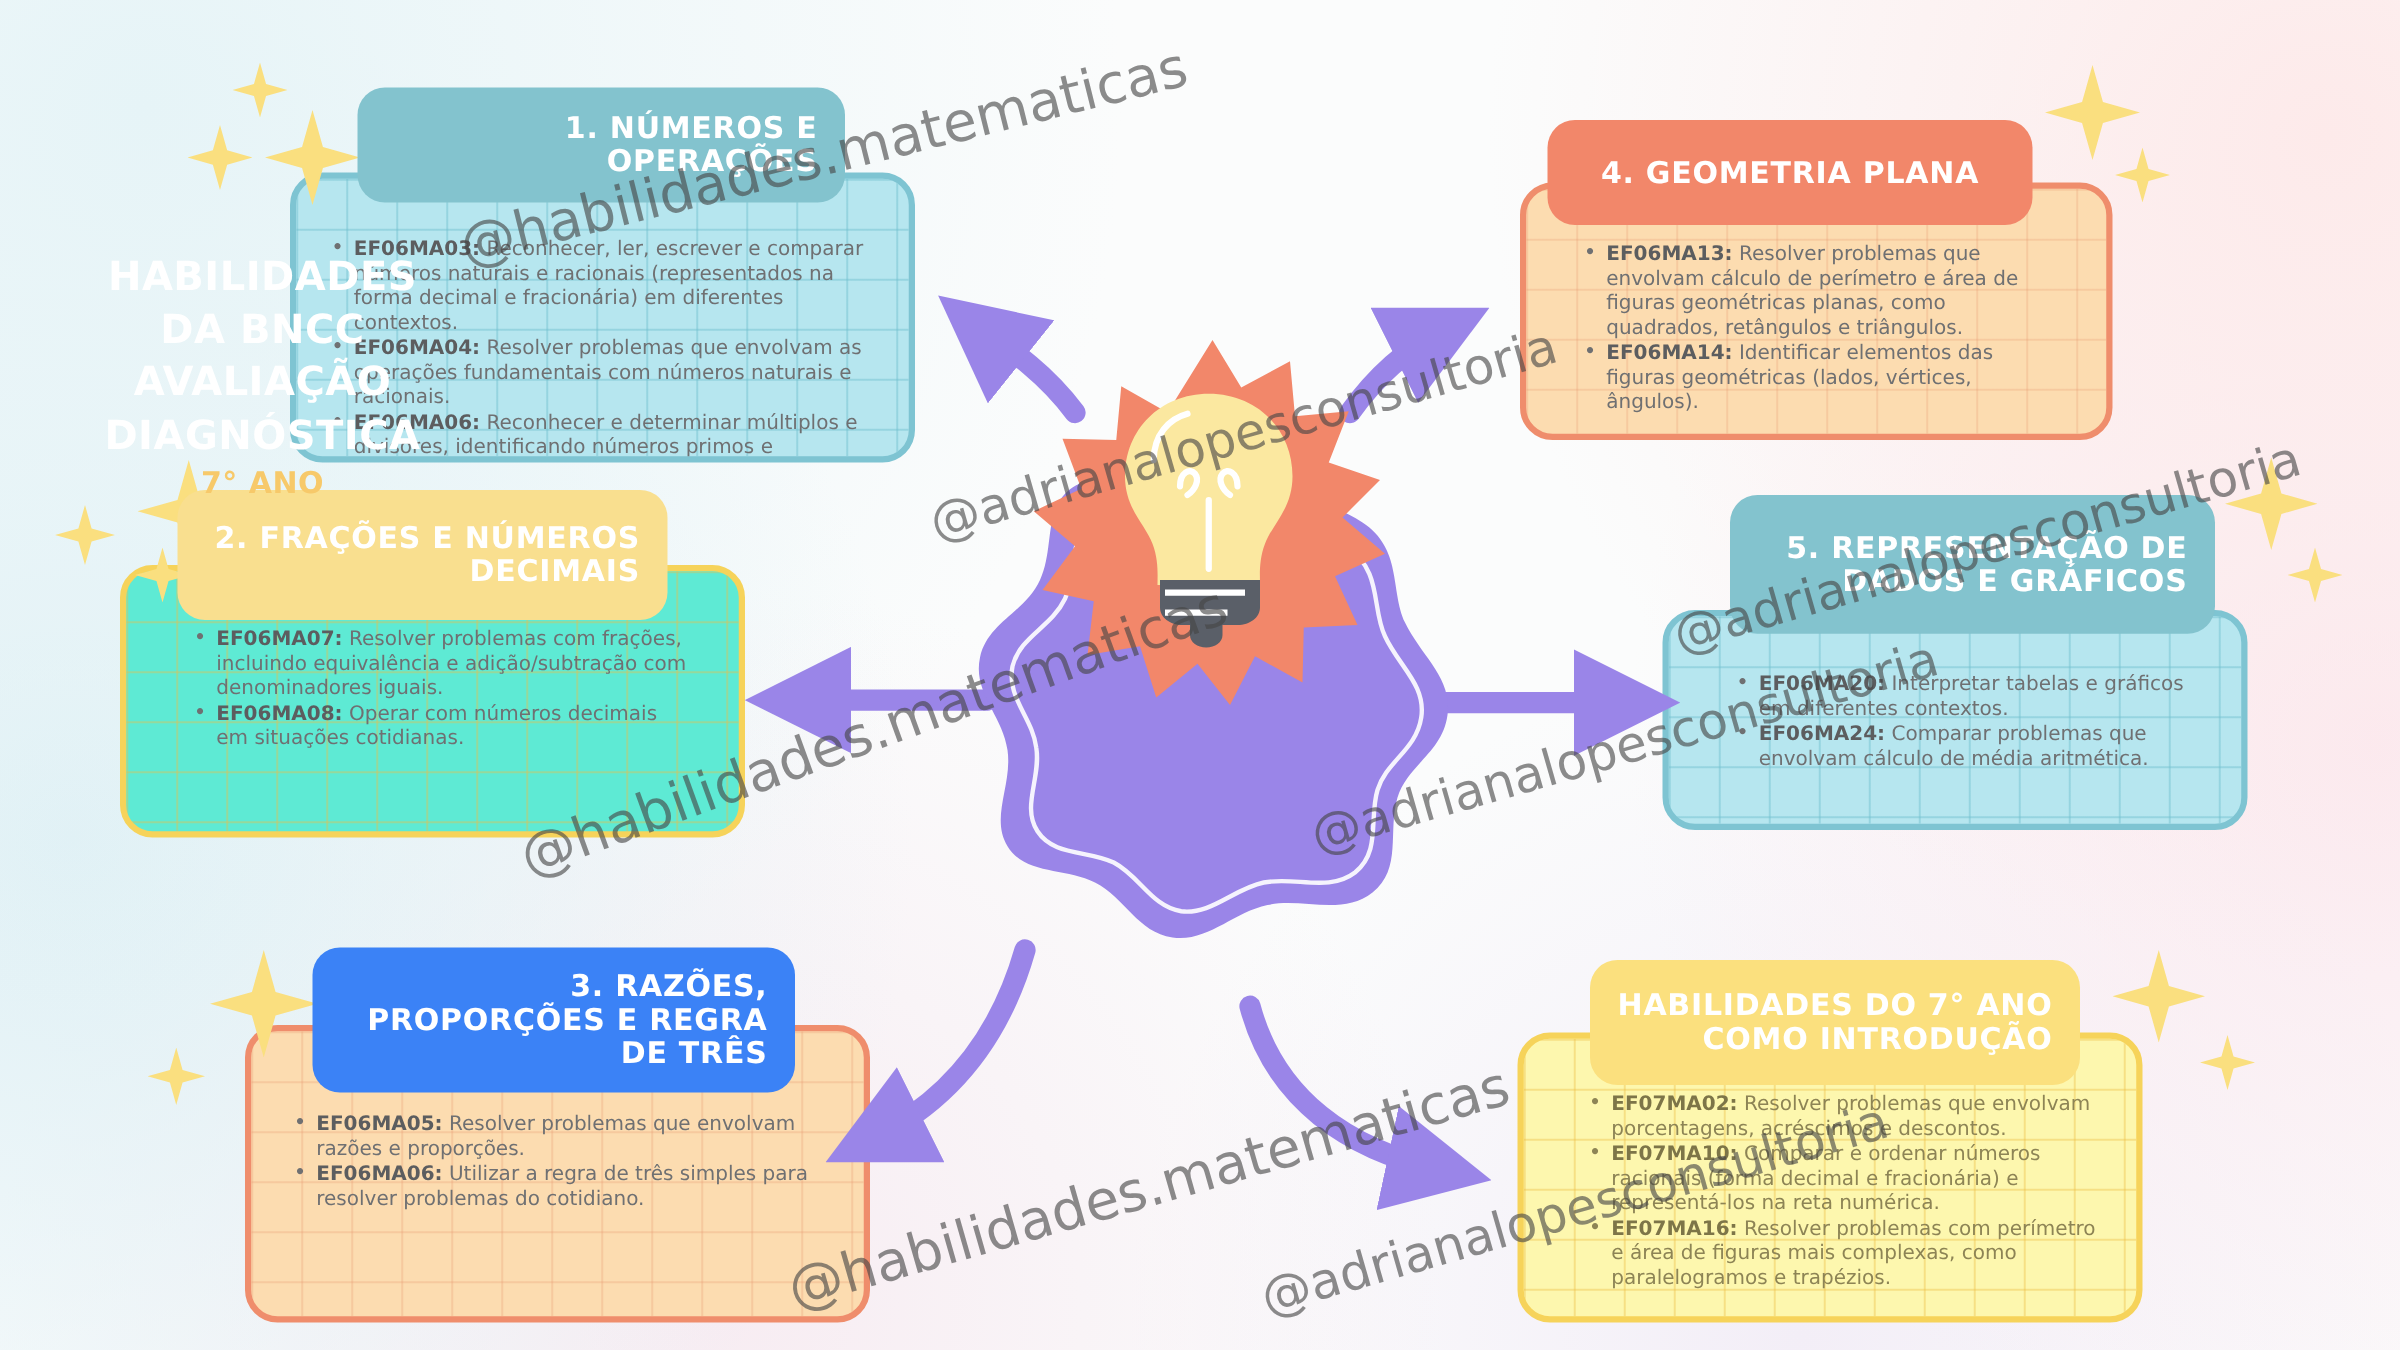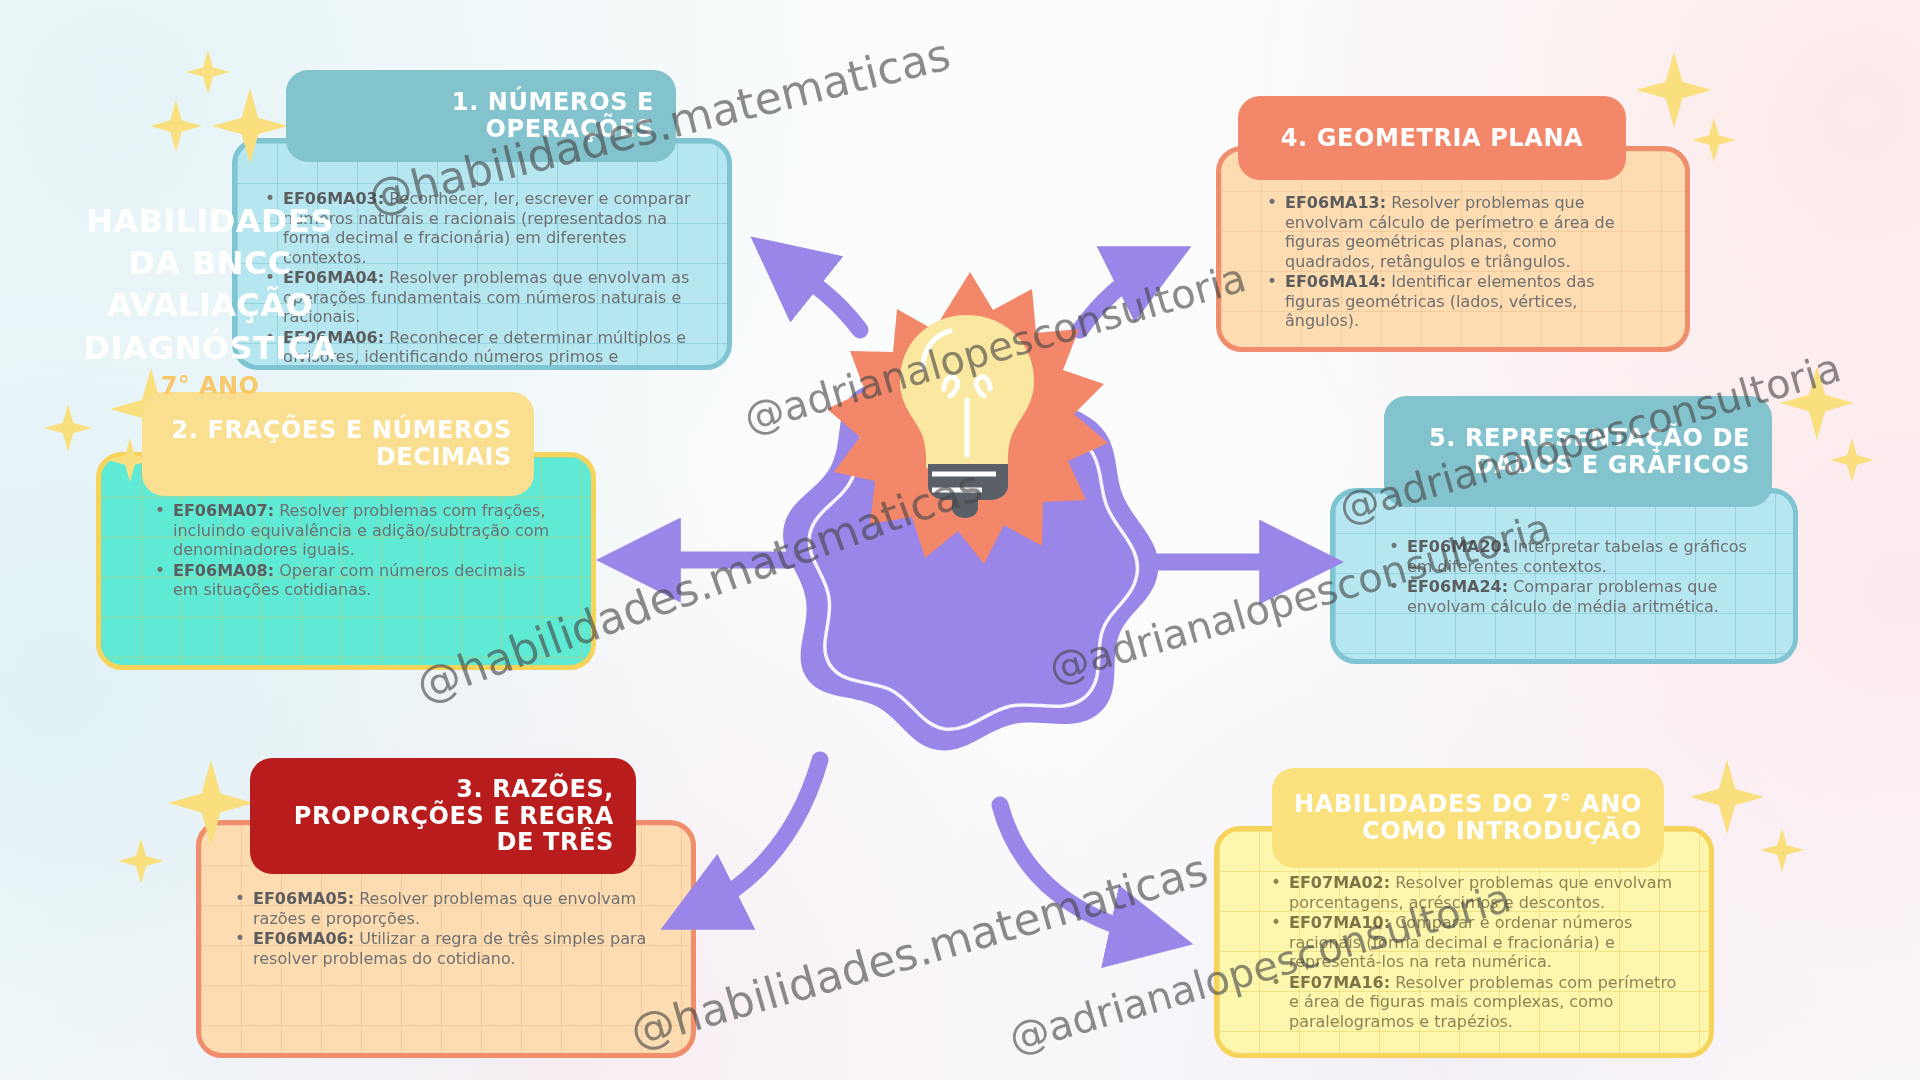--- a/index.html
+++ b/index.html
@@ -81,21 +81,21 @@
       linear-gradient(to right, rgba(235,190,70,.4) 1.5px, transparent 1.5px),
       linear-gradient(to bottom, rgba(235,190,70,.4) 1.5px, transparent 1.5px); }
   #pill2 { left: 142px; top: 392px; width: 392px; height: 104px; background: #f9df8f; }
 
   
   #card3 { left: 196px; top: 820px; width: 500px; height: 238px;
            background: #fcdcb0; border-color: #ef8d6c; }
   #card3 .grid { background-image:
       linear-gradient(to right, rgba(230,150,110,.28) 1.5px, transparent 1.5px),
       linear-gradient(to bottom, rgba(230,150,110,.28) 1.5px, transparent 1.5px); }
-  #pill3 { left: 250px; top: 758px; width: 386px; height: 116px; background: #b91c1c; padding-left: 37px; }
+  #pill3 { left: 250px; top: 758px; width: 386px; height: 116px; background: #3b82f6; padding-left: 37px; }
 
   
   #card4 { left: 1216px; top: 146px; width: 474px; height: 206px;
            background: #fcdcb0; border-color: #ef8d6c; }
   #card4 .grid { background-image:
       linear-gradient(to right, rgba(230,150,110,.26) 1.5px, transparent 1.5px),
       linear-gradient(to bottom, rgba(230,150,110,.26) 1.5px, transparent 1.5px); }
   #pill4 { left: 1238px; top: 96px; width: 388px; height: 84px; background: #f2876a; }
 
   

